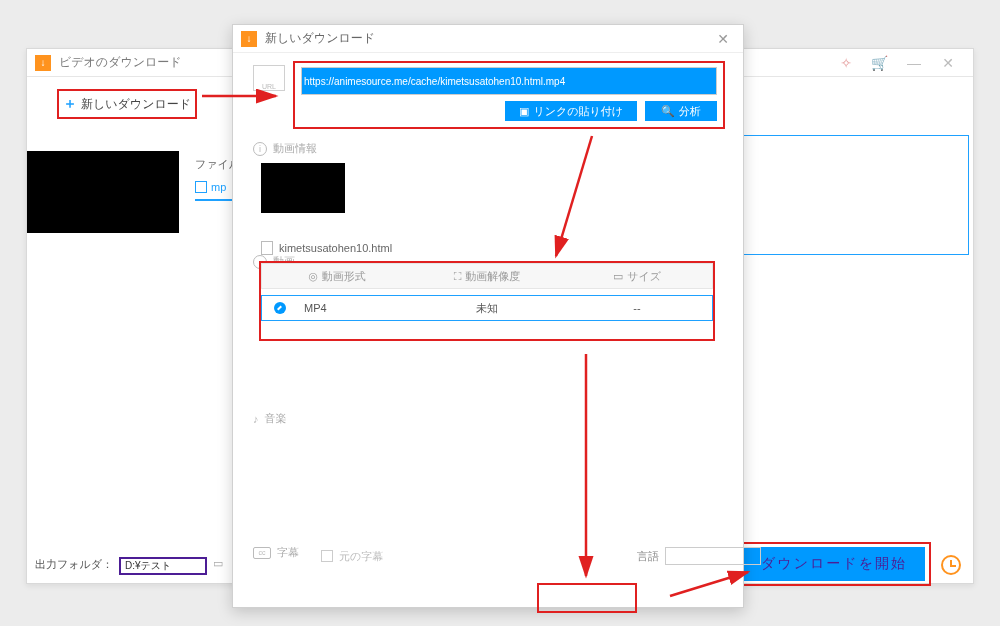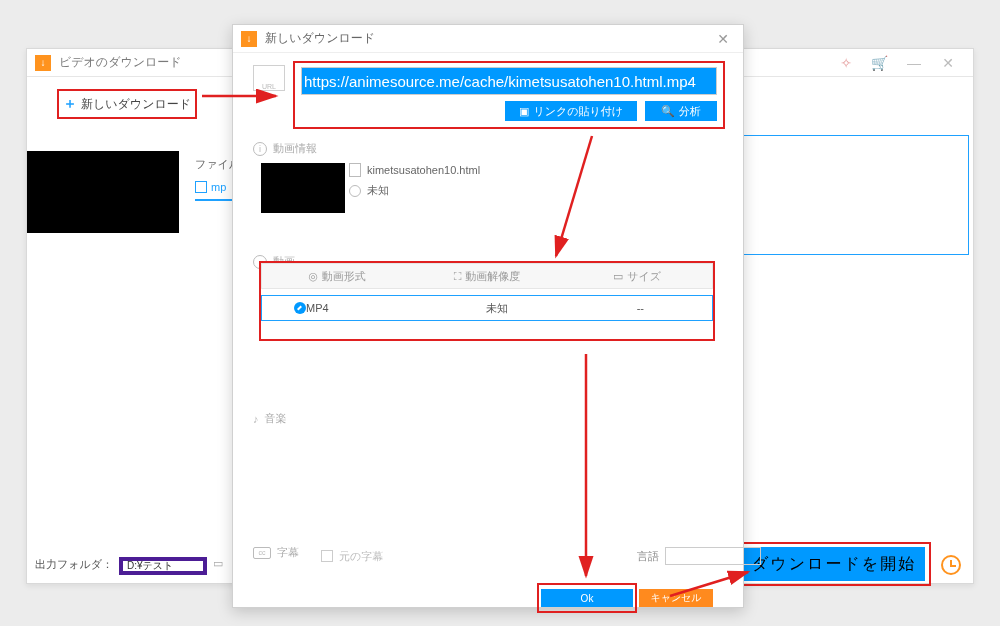--- a/index.html
+++ b/index.html
@@ -41,27 +41,27 @@
   .big-blue-box {
     position: absolute; left: 238px; top: 86px; width: 704px; height: 120px;
     border: 1px solid #1ea1ff; background: #fff;
   }
 
   .output-row {
     position: absolute; left: 8px; bottom: 8px; display: flex; align-items: flex-start;
     font-size: 11px; color: #555;
   }
   .output-row .folder-input {
-    width: 88px; height: 18px; border: 4px solid #4c1d95; font-size: 10px; padding: 0 4px; margin-left: 6px;
+    width: 88px; height: 18px; border: 2px solid #4c1d95; font-size: 10px; padding: 0 4px; margin-left: 6px;
     background: #fff; color: #333;
   }
   .start-download {
     position: absolute; right: 48px; bottom: 2px; width: 182px; height: 34px;
-    background: #0099ff; color: #000000; display: flex; align-items: center; justify-content: center;
-    font-size: 16px; letter-spacing: 2px;
+    background: #0099ff; color: #4c1d95; display: flex; align-items: center; justify-content: center;
+    font-size: 14px; letter-spacing: 2px;
   }
   .start-download-box { position: absolute; right: 42px; bottom: -3px; width: 194px; height: 44px; border: 2px solid #e02020; }
   .clock-icon { position: absolute; right: 12px; bottom: 8px; width: 20px; height: 20px;
     border: 2px solid #ff931e; border-radius: 50%; }
   .clock-icon::before {
     content: ""; position: absolute; left: 7px; top: 3px; width: 2px; height: 6px; background: #ff931e;
   }
   .clock-icon::after {
     content: ""; position: absolute; left: 7px; top: 8px; width: 6px; height: 2px; background: #ff931e;
   }
@@ -77,40 +77,40 @@
     border-bottom: 1px solid #eee;
   }
   .dlg-close { margin-left: auto; color: #999; font-size: 14px; width: 24px; text-align: center; }
 
   .paste-section {
     position: absolute; left: 60px; top: 36px; width: 432px; height: 68px;
     border: 2px solid #e02020; padding: 4px 6px;
   }
   .paste-label { font-size: 11px; color: #999; }
   .url-input {
-    width: 100%; height: 28px; border: 1px solid #ccc; font-size: 15px;
+    width: 100%; height: 28px; border: 1px solid #ccc; font-size: 10px;
     background: #0099ff; color: #fff; padding: 0 2px;
   }
   .paste-btns { display: flex; justify-content: flex-end; gap: 8px; margin-top: 6px; }
   .btn-blue { background: #0099ff; color: #fff; font-size: 11px; height: 20px;
     display: flex; align-items: center; justify-content: center; padding: 0 14px; gap: 4px; }
 
   .url-icon {
     position: absolute; left: 20px; top: 40px; width: 32px; height: 26px;
     border: 1px solid #d0d0d0; display: flex; align-items: flex-end; justify-content: center;
     font-size: 7px; color: #bbb;
   }
 
   .sect-head { position: absolute; display: flex; align-items: center; gap: 6px;
     font-size: 11px; color: #aaa; }
   .sect-icon { width: 14px; height: 14px; border: 1px solid #bbb; border-radius: 50%;
     display: flex; align-items: center; justify-content: center; font-size: 9px; color: #bbb; }
   .sect-info { left: 20px; top: 116px; }
 
-  .video-info { position: absolute; left: 28px; top: 138px; display: flex; gap: 4px; }
+  .video-info { position: absolute; left: 28px; top: 138px; display: flex; gap: 28px; flex-direction: column; }
   .video-thumb { width: 84px; height: 50px; background: #000; }
   .video-meta { display: flex; flex-direction: column; gap: 6px; font-size: 11px; color: #666; }
   .meta-row { display: flex; align-items: center; gap: 6px; }
   .small-box-icon { width: 12px; height: 14px; border: 1px solid #bbb; }
   .small-clock-icon { width: 12px; height: 12px; border: 1px solid #bbb; border-radius: 50%; position: relative;}
 
   .sect-video { left: 20px; top: 214px; margin-top: 15px; }
   .vnote { width: 14px; height: 14px; }
 
   .format-table {
@@ -119,21 +119,21 @@
   }
   .format-head { display: flex; height: 26px; background: #f7f7f7; border: 1px solid #e6e6e6;
     font-size: 11px; color: #999; align-items: center; }
   .format-head .col { flex: 1; display: flex; align-items: center; justify-content: center; gap: 4px; }
   .format-row { display: flex; height: 26px; border: 1px solid #1ea1ff; margin-top: 6px;
     align-items: center; font-size: 11px; color: #555; }
   .format-row .col { flex: 1; text-align: center; }
   .radio-on { width: 12px; height: 12px; border-radius: 50%; background: #0099ff; margin-left: 12px;
     display: inline-block; position: relative; }
   .radio-on::after { content:""; position:absolute; left:3px; top:5px; width:5px; height:2px; background:#fff; transform: rotate(-45deg);}
-  .col.first { display:flex; align-items:center; justify-content:flex-start; padding-left:20px;}
+  .col.first { display:flex; align-items:center; gap:18px; justify-content:flex-start; padding-left:0;}
 
   .sect-music { left: 20px; top: 386px; }
   .sect-sub { left: 20px; top: 520px; }
   .cc-icon { width: 18px; height: 12px; border: 1px solid #bbb; border-radius: 2px;
     display:flex; align-items:center; justify-content:center; font-size:7px; color:#bbb; }
 
   .sub-row { position: absolute; left: 40px; top: 522px; width: 440px; display: flex;
     align-items: center; font-size: 11px; color: #bbb; margin-left: 48px; }
   .checkbox-off { width: 12px; height: 12px; border: 1px solid #ccc; margin-right: 6px; }
   .sub-row .lang-label { margin-left: auto; color: #888; }
@@ -274,28 +274,20 @@
     <span>字幕</span>
   </div>
   <div class="sub-row">
     <div class="checkbox-off"></div>
     <span>元の字幕</span>
     <span class="lang-label">言語</span>
     <div class="lang-select"></div>
   </div>
 
   <div class="btn-ok-box"></div>
-  <div class="dlg-btns">
-    <div class="btn-ok">
-        <span>Ok</span>
-      </div>
-    <div class="btn-cancel">
-        <span>キャンセル</span>
-      </div>
-  </div>
 </div>
 
 <svg class="anno">
   <defs>
     <marker id="arr" markerWidth="10" markerHeight="10" refX="8" refY="3" orient="auto">
       <path d="M0,0 L0,6 L9,3 z" fill="#e02020"></path>
     </marker>
   </defs>
   <line x1="202" y1="96" x2="276" y2="96" stroke="#e02020" stroke-width="2.5" marker-end="url(#arr)"></line>
   <line x1="592" y1="136" x2="556" y2="256" stroke="#e02020" stroke-width="2.5" marker-end="url(#arr)"></line>

